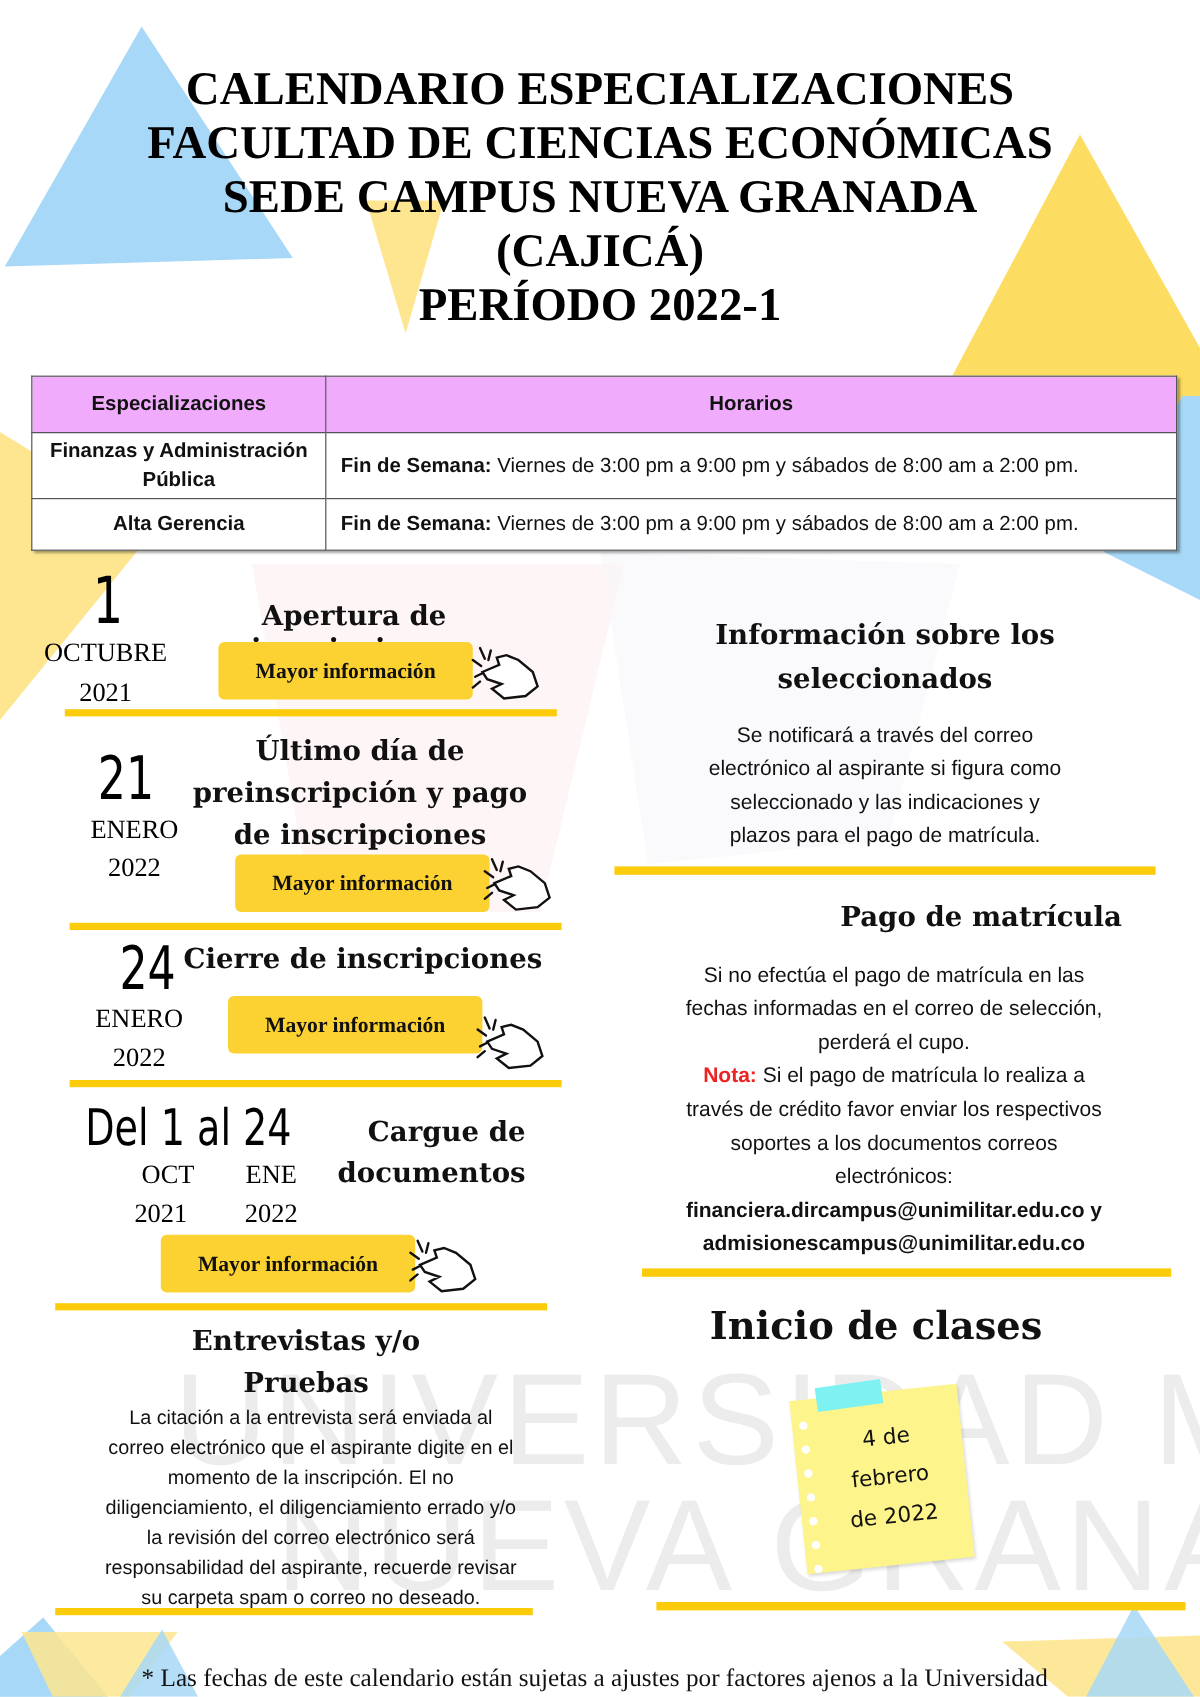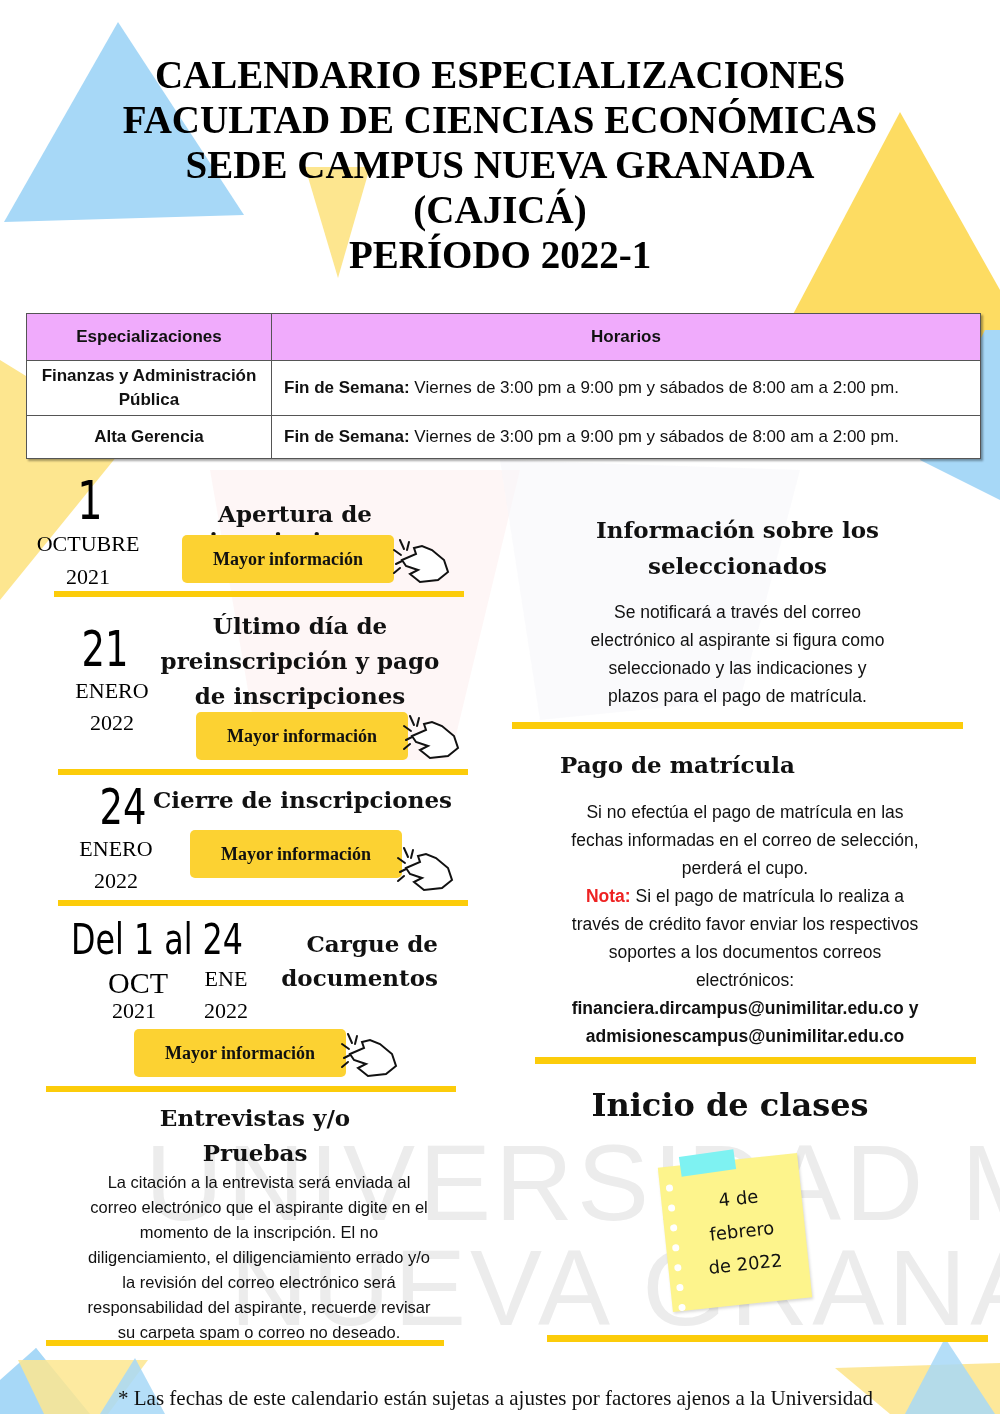--- a/index.html
+++ b/index.html
@@ -141,21 +141,21 @@
       <line x1="8" y1="2" x2="12" y2="11"></line>
       <line x1="17" y1="4" x2="15" y2="12"></line>
       <line x1="4" y1="26" x2="10" y2="23"></line>
       <line x1="2" y1="35" x2="8" y2="30"></line>
       <path d="M10 22 L24 16 L22 10 L30 8 L40 12 L52 22 L56 34 L46 42 L28 44 L18 36 L26 32 L14 28 Z" fill="#fff"></path>
     </g>
   </svg>
 <div class="bar" style="left:58px; top:900px; width:410px;"></div>
 
 <div class="layer big" style="left:42px; top:912px; width:230px; text-align:center; font-size:42px; line-height:56px; transform:scaleX(0.84);">Del 1 al 24</div>
-<div class="layer srf" style="left:108px; top:966px; width:80px; text-align:left; font-size:30px;">OCT</div>
+<div class="layer srf" style="left:82px; top:966px; width:80px; text-align:right; font-size:22px;">OCT</div>
 <div class="layer srf" style="left:94px; top:998px; width:80px; text-align:center; font-size:22px;">2021</div>
 <div class="layer srf" style="left:186px; top:966px; width:80px; text-align:center; font-size:22px;">ENE</div>
 <div class="layer srf" style="left:186px; top:998px; width:80px; text-align:center; font-size:22px;">2022</div>
 <div class="layer head" style="left:268px; top:927px; width:170px; text-align:right; font-size:23px; line-height:34px;">
   <div>Cargue de</div>
   <div>documentos</div>
 </div>
 <div class="btn" style="left:134px; top:1029px; width:212px; height:48px;">
     <span>Mayor información</span>
   </div>
@@ -191,21 +191,21 @@
   <div>seleccionados</div>
 </div>
 <div class="layer body-text" style="left:530px; top:598px; width:415px; font-size:17.5px; line-height:28px;">
   <div>Se notificará a través del correo</div>
   <div>electrónico al aspirante si figura como</div>
   <div>seleccionado y las indicaciones y</div>
   <div>plazos para el  pago de matrícula.</div>
 </div>
 <div class="bar" style="left:512px; top:722px; width:451px; height:7px;"></div>
 
-<div class="layer head" style="left:560px; top:751px; width:375px; text-align:left; font-size:23px;">Pago de matrícula</div>
+<div class="layer head" style="left:560px; top:751px; width:375px; text-align:right; font-size:23px;">Pago de matrícula</div>
 <div class="layer body-text" style="left:525px; top:798px; width:440px; font-size:17.5px; line-height:28px;">
   <div>Si no efectúa el pago de matrícula en las</div>
   <div>fechas informadas en el correo de selección,</div>
   <div>perderá el cupo.</div>
   <div><b style="color:#ee2222;">Nota:</b><span> Si el pago de matrícula lo realiza a</span></div>
   <div>través de crédito favor enviar los respectivos</div>
   <div>soportes a los documentos correos</div>
   <div>electrónicos:</div>
   <div style="font-weight:bold;">financiera.dircampus@unimilitar.edu.co y</div>
   <div style="font-weight:bold;">admisionescampus@unimilitar.edu.co</div>

